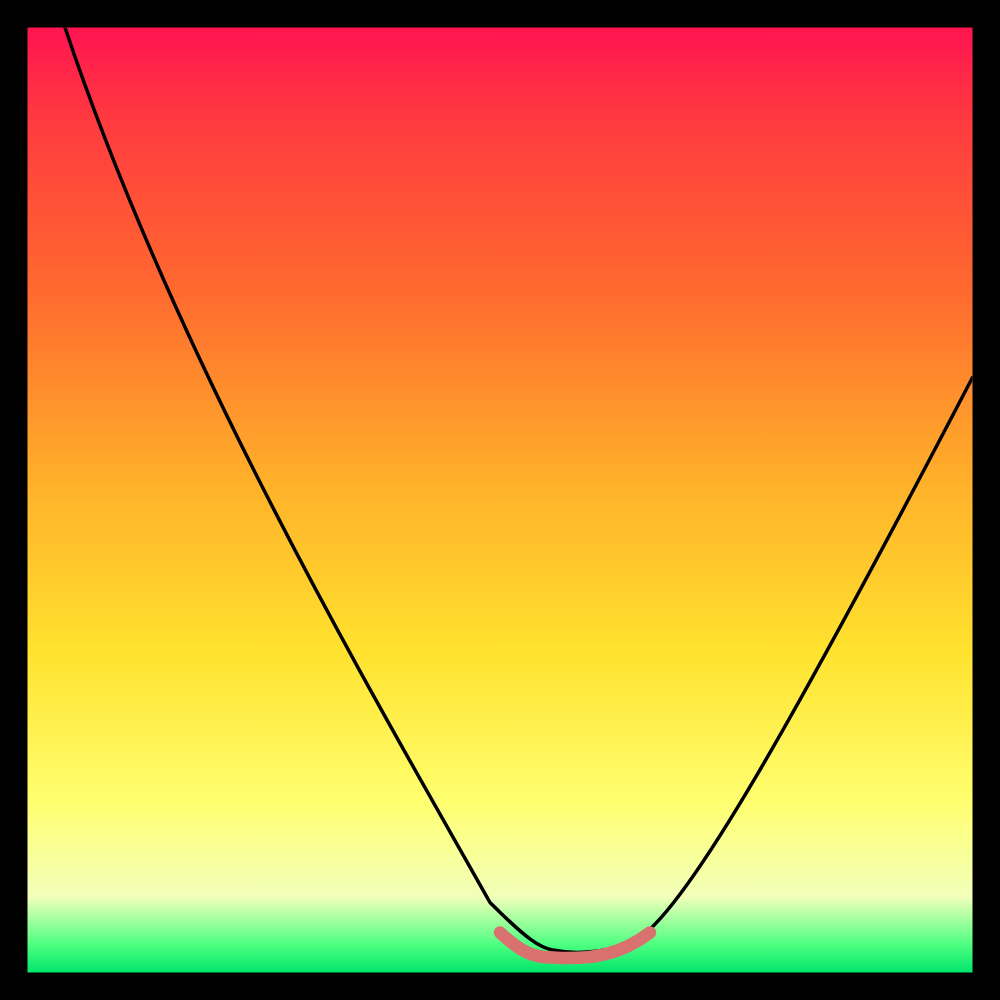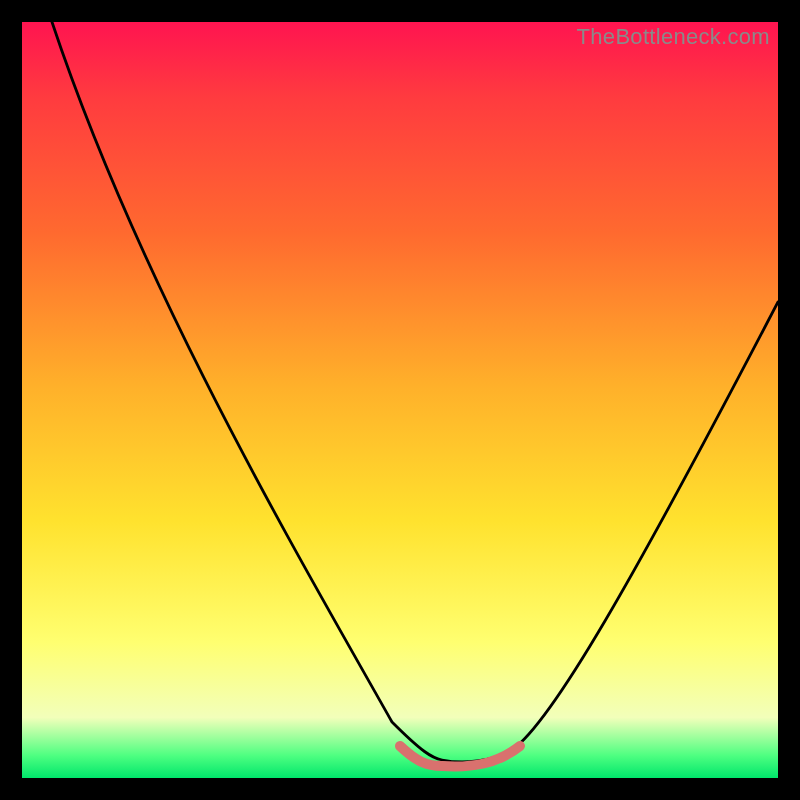--- a/index.html
+++ b/index.html
@@ -69,15 +69,14 @@
                C 120 270, 280 540, 370 700
                C 400 730, 410 736, 420 738
                C 440 742, 470 740, 490 728
                C 530 700, 610 560, 756 280"></path>
 
       <path fill="none" stroke="#d9716e" stroke-width="10" stroke-linecap="round" d="M 378 724
                C 395 740, 405 744, 420 744
                C 450 746, 475 742, 498 724"></path>
     </svg>
 
-    <div class="watermark">TheBottleneck.com</div>
   </div>
 </div>
 
 </body></html>

